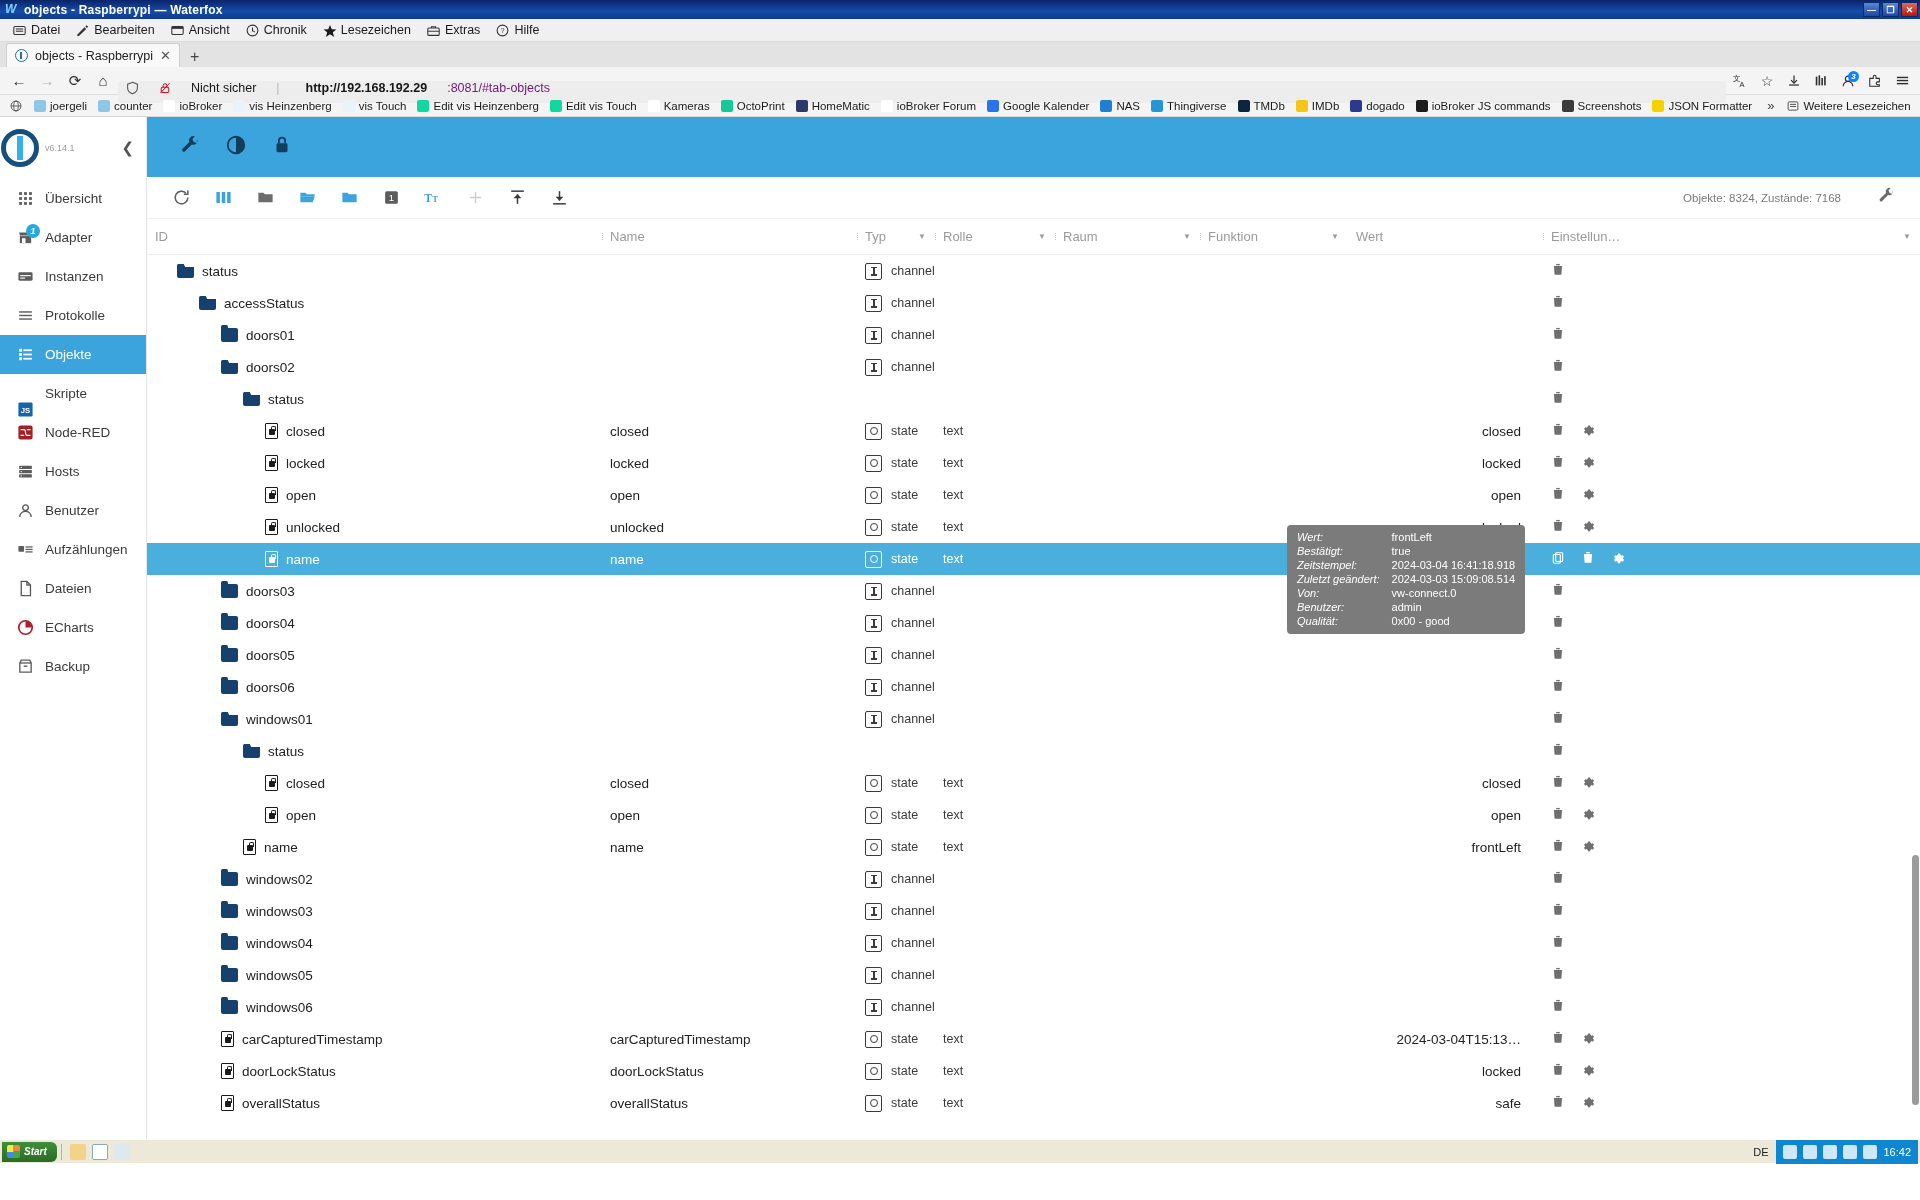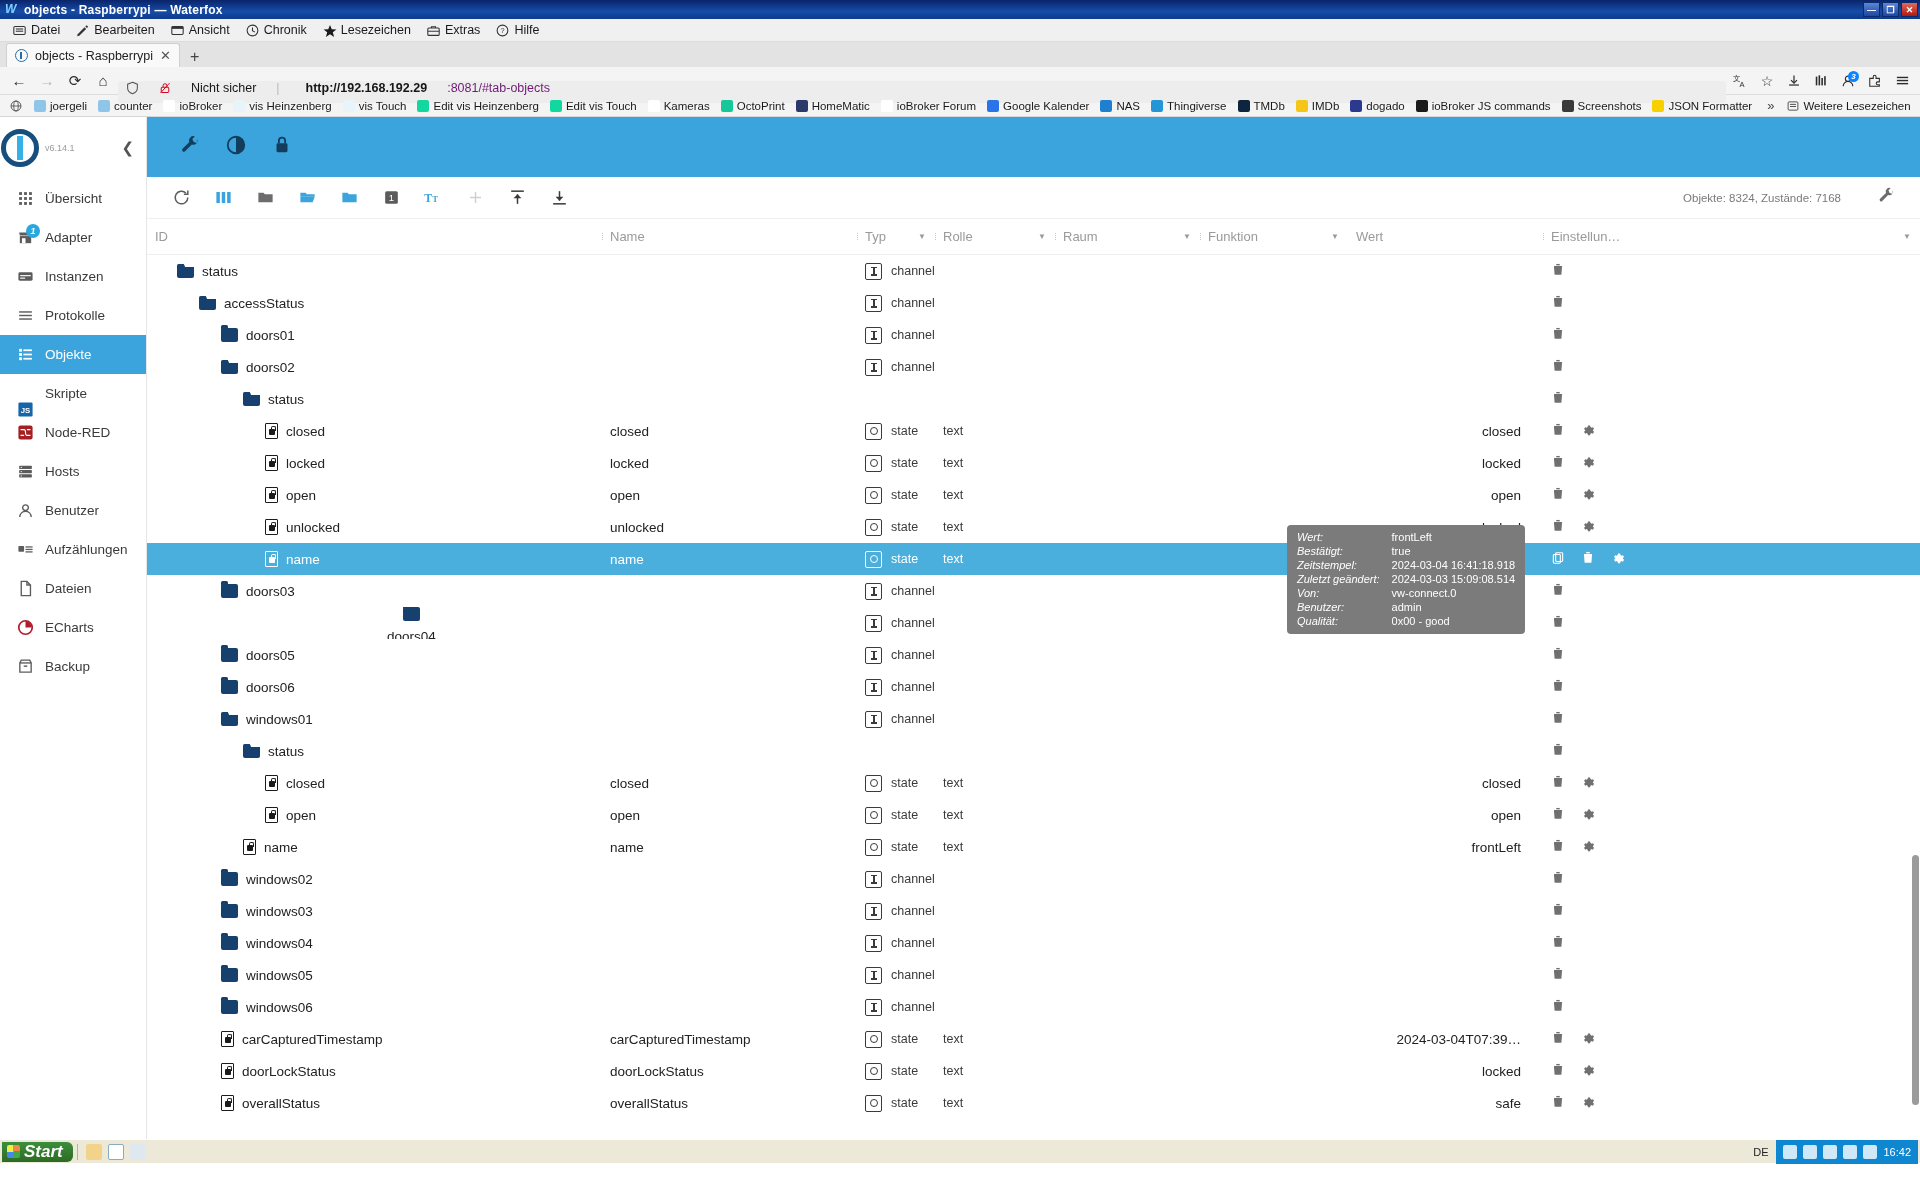--- a/index.html
+++ b/index.html
@@ -153,21 +153,21 @@
     display:grid;grid-template-columns:auto auto;column-gap:12px;row-gap:1px;line-height:13px;z-index:30;}
   .tooltip .k{font-style:italic;white-space:nowrap;}
   .tooltip .v{white-space:nowrap;}
 
   .vscroll{position:absolute;right:1px;width:7px;background:#9b9b9b;border-radius:4px;}
 
   
   .taskbar{height:24px;background:#ece9d8;border-top:1px solid #fff;display:flex;align-items:center;
     font-size:11.5px;padding:0 2px;}
   .startbtn{height:20px;background:linear-gradient(to bottom,#3c8f3c,#2d6b23);color:#fff;font-weight:bold;
-    border-radius:0 6px 6px 0;display:flex;align-items:center;gap:4px;padding:0 10px 0 5px;font-size:17px;font-style:italic;}
+    border-radius:0 6px 6px 0;display:flex;align-items:center;gap:4px;padding:0 10px 0 5px;font-size:10px;font-style:italic;}
   .startlogo{width:13px;height:13px;background:conic-gradient(#e84 0 25%,#4a4 0 50%,#48e 0 75%,#ee4 0);border-radius:2px;}
   .qlaunch{display:flex;align-items:center;gap:6px;padding:0 8px;border-left:1px solid #b6b3a5;margin-left:4px;}
   .qicon{width:16px;height:16px;border-radius:2px;}
   .tbspace{flex:1;}
   .tray{display:flex;align-items:center;gap:6px;background:#0f86d0;height:24px;padding:0 7px;color:#fff;font-size:11px;}
   .trayico{width:14px;height:14px;border-radius:2px;background:#cfe8f7;}
 </style>
 </head>
 <body>
 
@@ -982,21 +982,21 @@
           <div class="cell c-funk"></div>
           <div class="cell c-wert wertcell"></div>
           <div class="cell c-set setcell">
             <span class="tico"><svg width="14" height="15" viewBox="0 0 24 24">
                 <path d="M5 6h14l-1.2 15H6.2z" fill="currentColor"></path>
                 <rect x="9" y="2.5" width="6" height="2.4" fill="currentColor"></rect>
               </svg></span>
           </div>
         </div>
         <div class="row">
-          <div class="cell c-id idcell" style="padding-left: 74px; flex-direction: column;">
+          <div class="cell c-id idcell" style="padding-left: 74px;">
             <span class="folder"></span>
             <span>doors04</span>
           </div>
           <div class="cell c-name"></div>
           <div class="cell c-typ">
             <span class="typico">
               <span class="inner-ch"></span>
             </span>
             <span class="typlabel">channel</span>
           </div>
@@ -1299,21 +1299,21 @@
           <div class="cell c-name">carCapturedTimestamp</div>
           <div class="cell c-typ">
             <span class="typico">
               <span class="inner-st"></span>
             </span>
             <span class="typlabel">state</span>
           </div>
           <div class="cell c-rolle rolecell">text</div>
           <div class="cell c-raum"></div>
           <div class="cell c-funk"></div>
-          <div class="cell c-wert wertcell">2024-03-04T07:39…</div>
+          <div class="cell c-wert wertcell">2024-03-04T15:13…</div>
           <div class="cell c-set setcell">
             <span class="tico"><svg width="14" height="15" viewBox="0 0 24 24">
                 <path d="M5 6h14l-1.2 15H6.2z" fill="currentColor"></path>
                 <rect x="9" y="2.5" width="6" height="2.4" fill="currentColor"></rect>
               </svg></span>
             <span class="tico"><svg width="14" height="14" viewBox="0 0 24 24">
                 <path d="M12 8.4a3.6 3.6 0 1 0 0 7.2 3.6 3.6 0 0 0 0-7.2zm8.4 3.6 2-1.6-1.9-3.3-2.4 1a7.6 7.6 0 0 0-2-1.2l-.4-2.6h-3.8l-.4 2.6c-.7.3-1.4.7-2 1.2l-2.4-1L5.2 10.4l2 1.6a7 7 0 0 0 0 1.4l-2 1.6 1.9 3.3 2.4-1c.6.5 1.3.9 2 1.2l.4 2.6h3.8l.4-2.6c.7-.3 1.4-.7 2-1.2l2.4 1 1.9-3.3-2-1.6a7 7 0 0 0 0-1.4z" fill="currentColor"></path>
               </svg></span>
           </div>
         </div>

